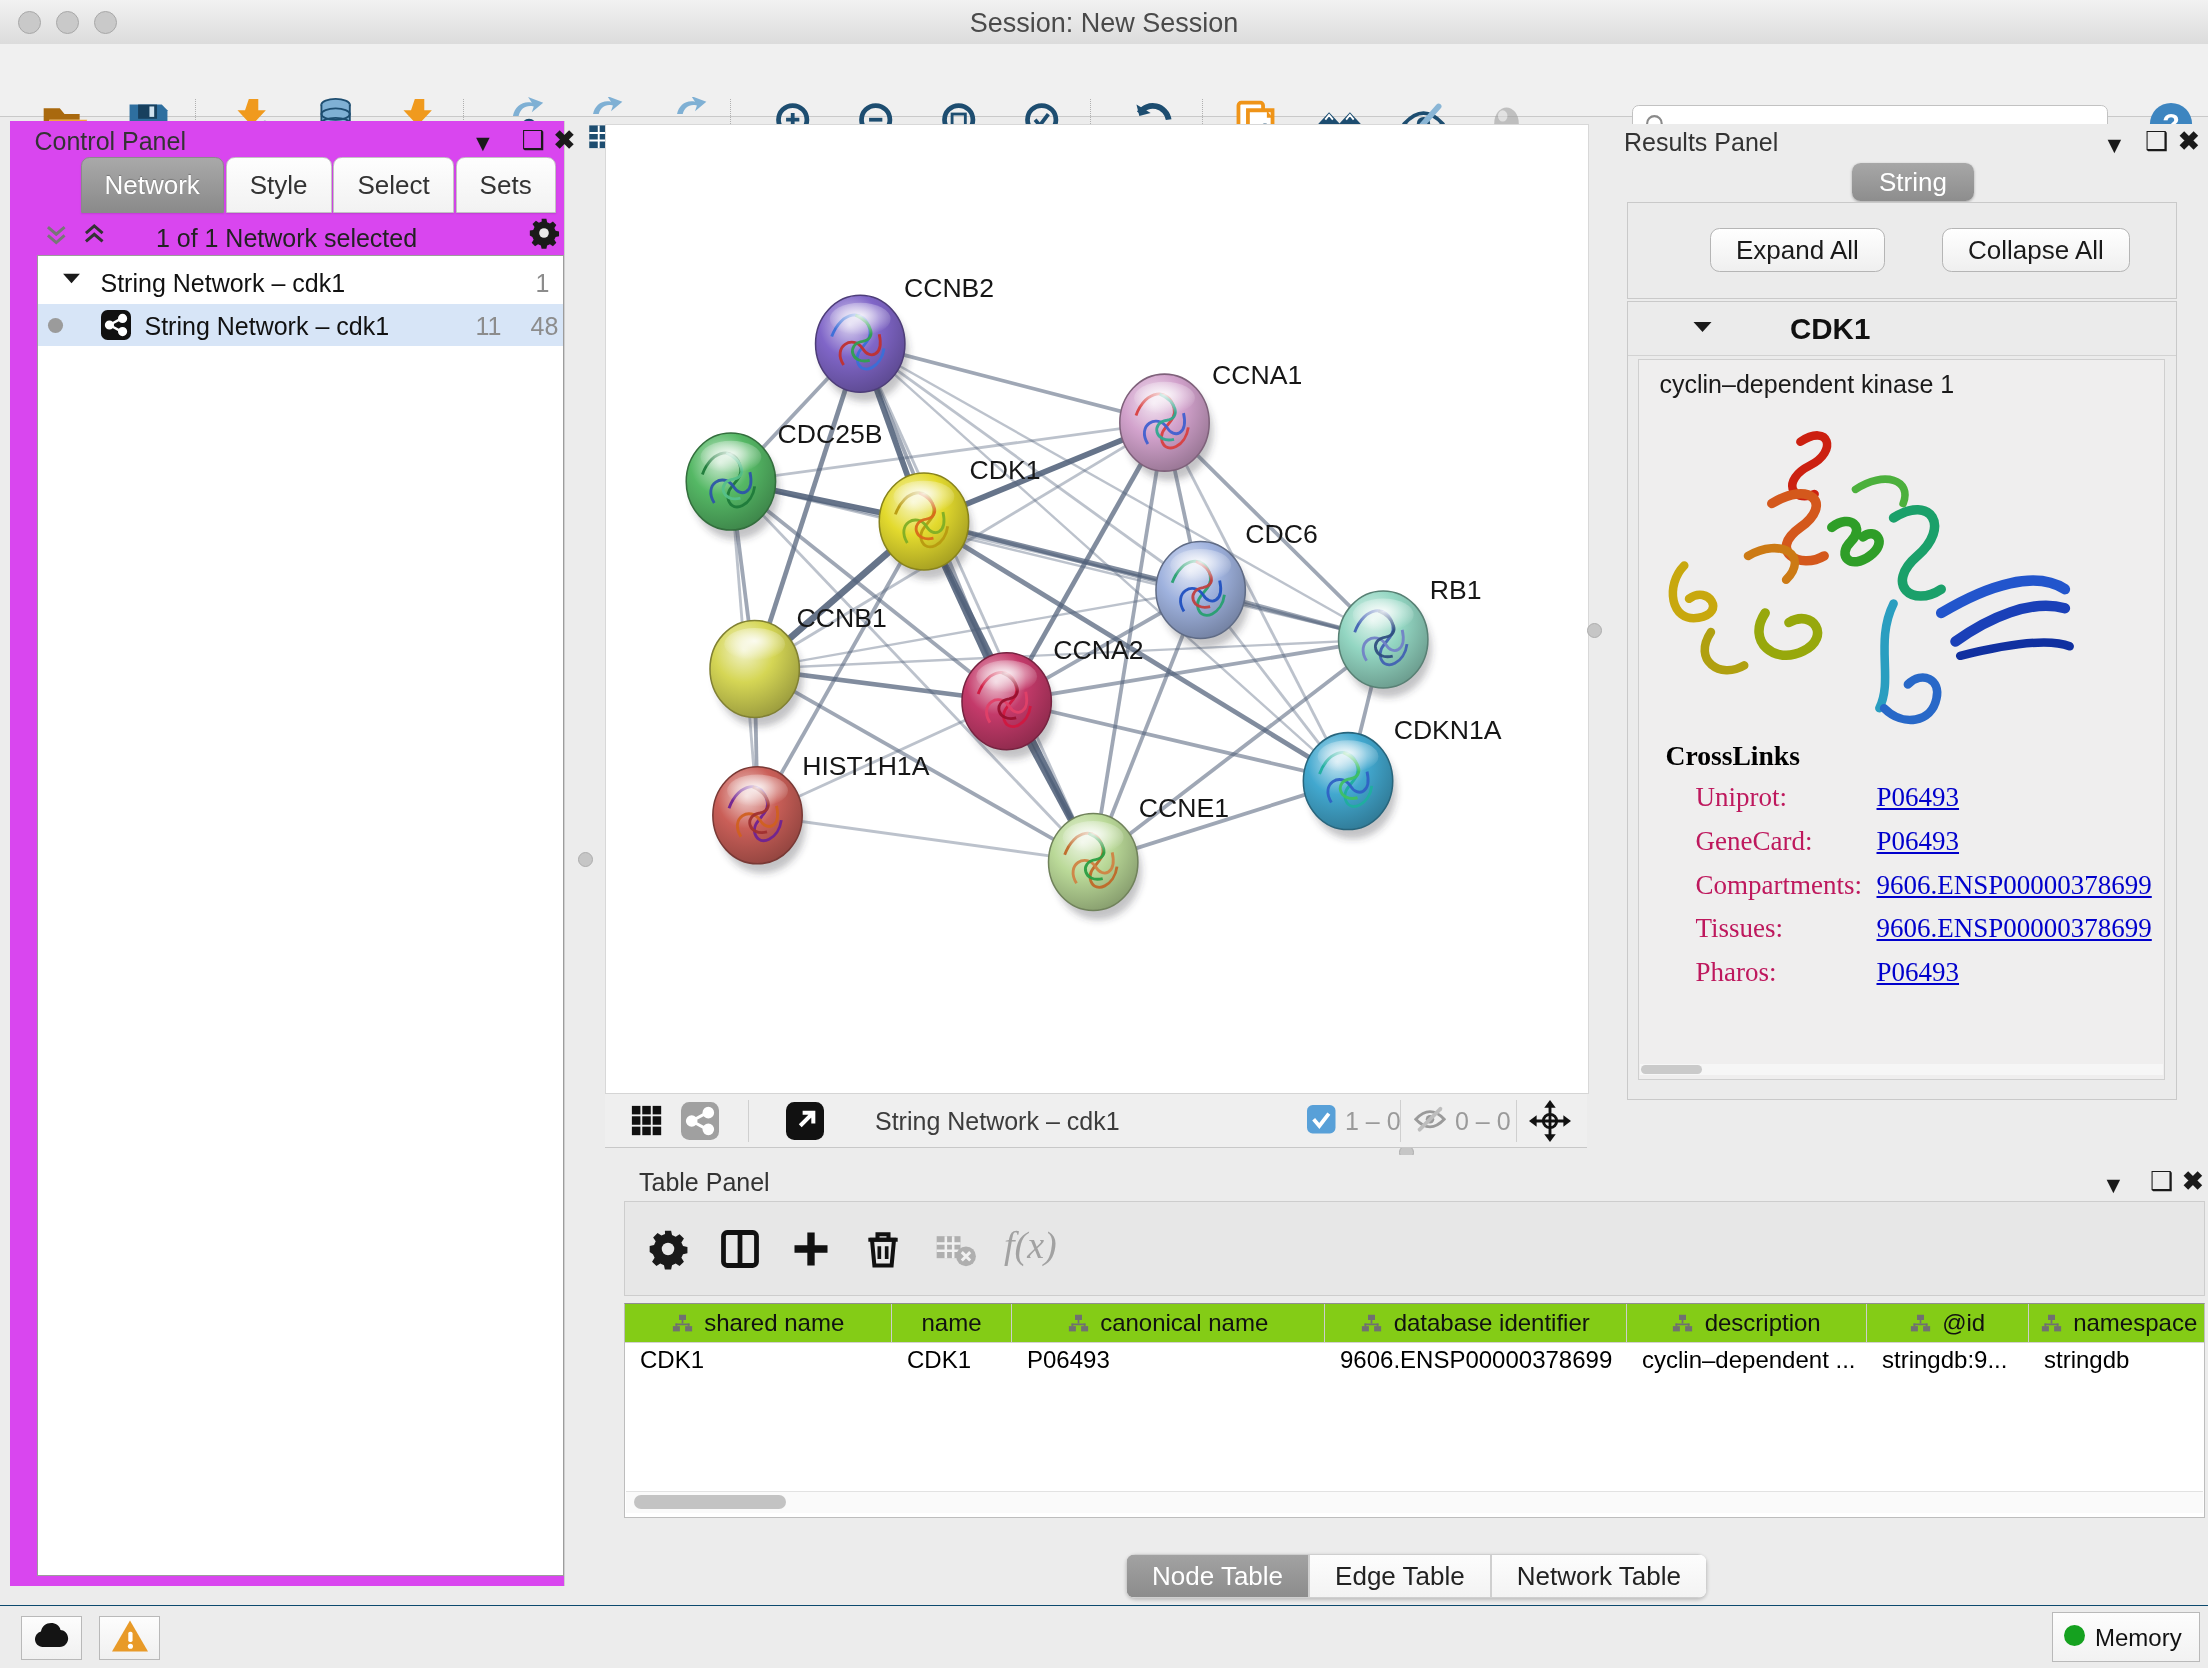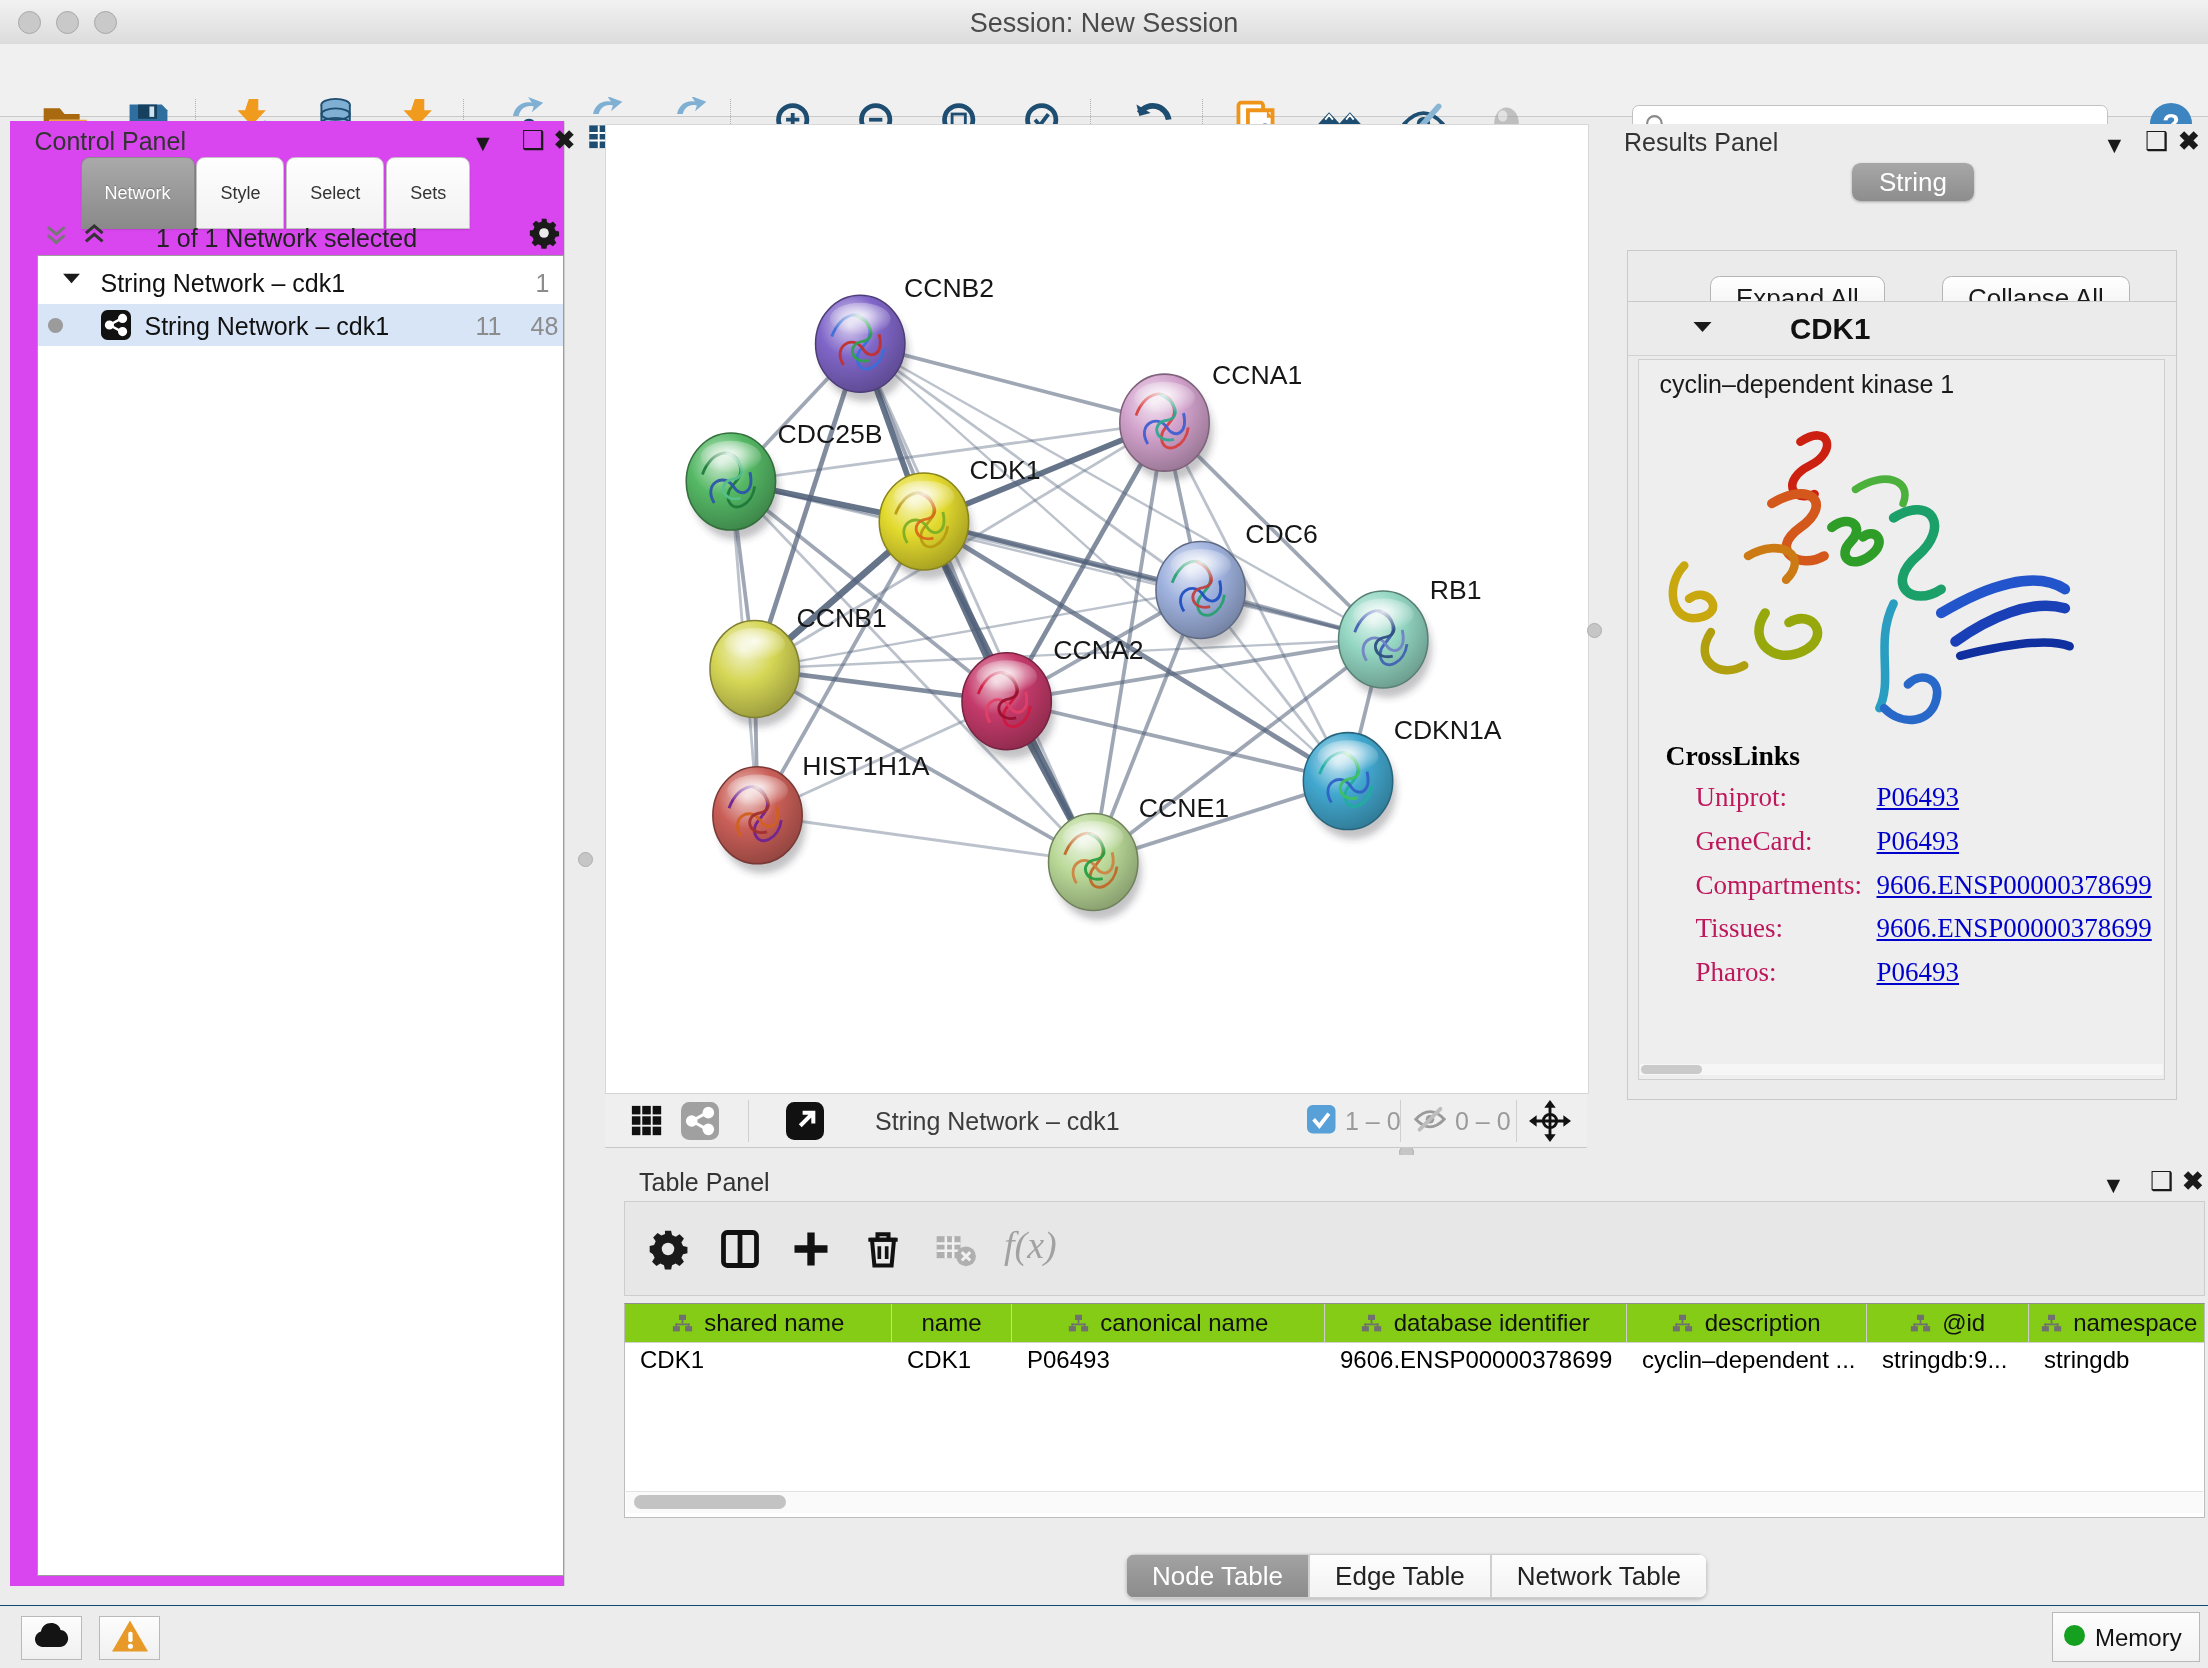--- a/index.html
+++ b/index.html
@@ -14,23 +14,23 @@
   
   #toolbar{left:0;top:44px;width:2208px;height:72px;background:#f0f0f0;border-bottom:1px solid #c9c9c9;}
   .tbtn{top:53px;width:53px;height:53px;}
   .tsep{top:55px;height:49px;width:0;border-left:1.9px dotted #b0b0b0;}
   #search-box{left:1632px;top:61px;width:474px;height:38px;background:#fff;border:1px solid #c2c2c2;border-radius:6.7px;}
   #search-box svg{position:absolute;left:11.4px;top:6.7px;}
   #search-input{position:absolute;left:46px;top:1.9px;width:409px;height:32px;border:none;outline:none;font-size:23px;background:transparent;}
   
   .ptitle{font-size:25px;color:#333;}
   .pctl{font-size:23px;color:#1a1a1a;line-height:23px;}
-  .tab{display:inline-block;height:38px;line-height:38px;padding:16px 23px;margin-right:1.9px;
+  .tab{display:inline-block;height:38px;line-height:38px;padding:8px 23px;margin-right:1.9px;
        background:linear-gradient(#fefefe,#f2f2f2);border:1px solid #c3c3c3;border-radius:8.6px 8.6px 0 0;
-       font-size:18px;color:#333;box-shadow:0 1px 1.9px rgba(0,0,0,.12);text-align:right;}
+       font-size:26px;color:#333;box-shadow:0 1px 1.9px rgba(0,0,0,.12);text-align:right;}
   .tab.sel{background:linear-gradient(#a9a9a9,#8a8a8a);color:#fff;border-color:#8a8a8a;
        text-shadow:0 -1px 1px rgba(0,0,0,.25);}
   .btab{display:inline-block;height:42px;line-height:42px;padding:0 25px;
        background:linear-gradient(#fdfdfd,#f3f3f3);border:1px solid #cfcfcf;font-size:26px;color:#222;}
   .btab.sel{background:linear-gradient(#a2a2a2,#8c8c8c);color:#fff;}
   
   #control-panel{left:9.5px;top:121px;width:554px;height:1465px;background:#d946ef;border-right:1px solid #cfcfcf;}
   #cp-tabs{left:71px;top:36px;}
   #net-status-text{left:0;top:103px;width:554px;text-align:center;font-size:25px;color:#222;}
   #net-tree{left:27px;top:134px;width:525px;height:1319px;background:#fff;border:1.9px solid #9c9c9c;}
@@ -44,21 +44,21 @@
      border-top:1px solid #d5d5d5;border-bottom:1px solid #c8c8c8;}
   .vsep{top:5.7px;height:42px;width:0;border-left:1px solid #cfcfcf;position:absolute;}
   .vtxt{position:absolute;top:13.3px;font-size:25px;color:#3c3c3c;}
   .vcnt{position:absolute;top:13.3px;font-size:25px;color:#9a9a9a;}
   .handle-dot{width:13.3px;height:13.3px;border-radius:50%;background:#c6c6c6;border:1px solid #adadad;}
   
   #results-panel{left:1605px;top:124px;width:603px;height:1022px;background:#ececec;}
   #string-tab{left:247px;top:39px;height:38px;line-height:38px;padding:0 27px;
       background:linear-gradient(#a7a7a7,#8d8d8d);color:#fff;font-size:26px;border-radius:8.6px;
       box-shadow:0 1px 2.9px rgba(0,0,0,.3);}
-  #rp-box1{left:22px;top:78px;width:548px;height:95px;background:#ebebeb;border:1.9px solid #c9c9c9;margin-top:48px;}
+  #rp-box1{left:22px;top:78px;width:548px;height:95px;background:#ebebeb;border:1.9px solid #c9c9c9;}
   .rbtn{position:absolute;top:25px;height:42px;line-height:42px;padding:0 25px;font-size:26px;color:#1a1a1a;
       background:linear-gradient(#ffffff,#efefef);border:1px solid #b5b5b5;border-radius:9.5px;}
   #rp-box2{left:22px;top:177px;width:548px;height:797px;background:#ebebeb;border:1.9px solid #c9c9c9;}
   #cdk1-head{position:absolute;left:0;top:0;width:100%;height:53px;border-bottom:1px solid #d2d2d2;}
   #cdk1-title{position:absolute;left:162px;top:9.5px;font-size:29.5px;font-weight:bold;color:#111;}
   #rp-inner{position:absolute;left:9.5px;top:57px;width:525px;height:719px;background:#efeeee;border:1px solid #cfcfcf;}
   #gene-desc{position:absolute;left:21px;top:9.5px;font-size:25px;color:#1a1a1a;}
   #crosslinks-title{position:absolute;left:27px;top:380px;font-family:"Liberation Serif",serif;font-weight:bold;font-size:27.6px;color:#000;}
   #crosslinks-list{position:absolute;left:0;top:422px;width:100%;}
   .clrow{position:absolute;left:57px;height:44px;font-family:"Liberation Serif",serif;font-size:27px;}

